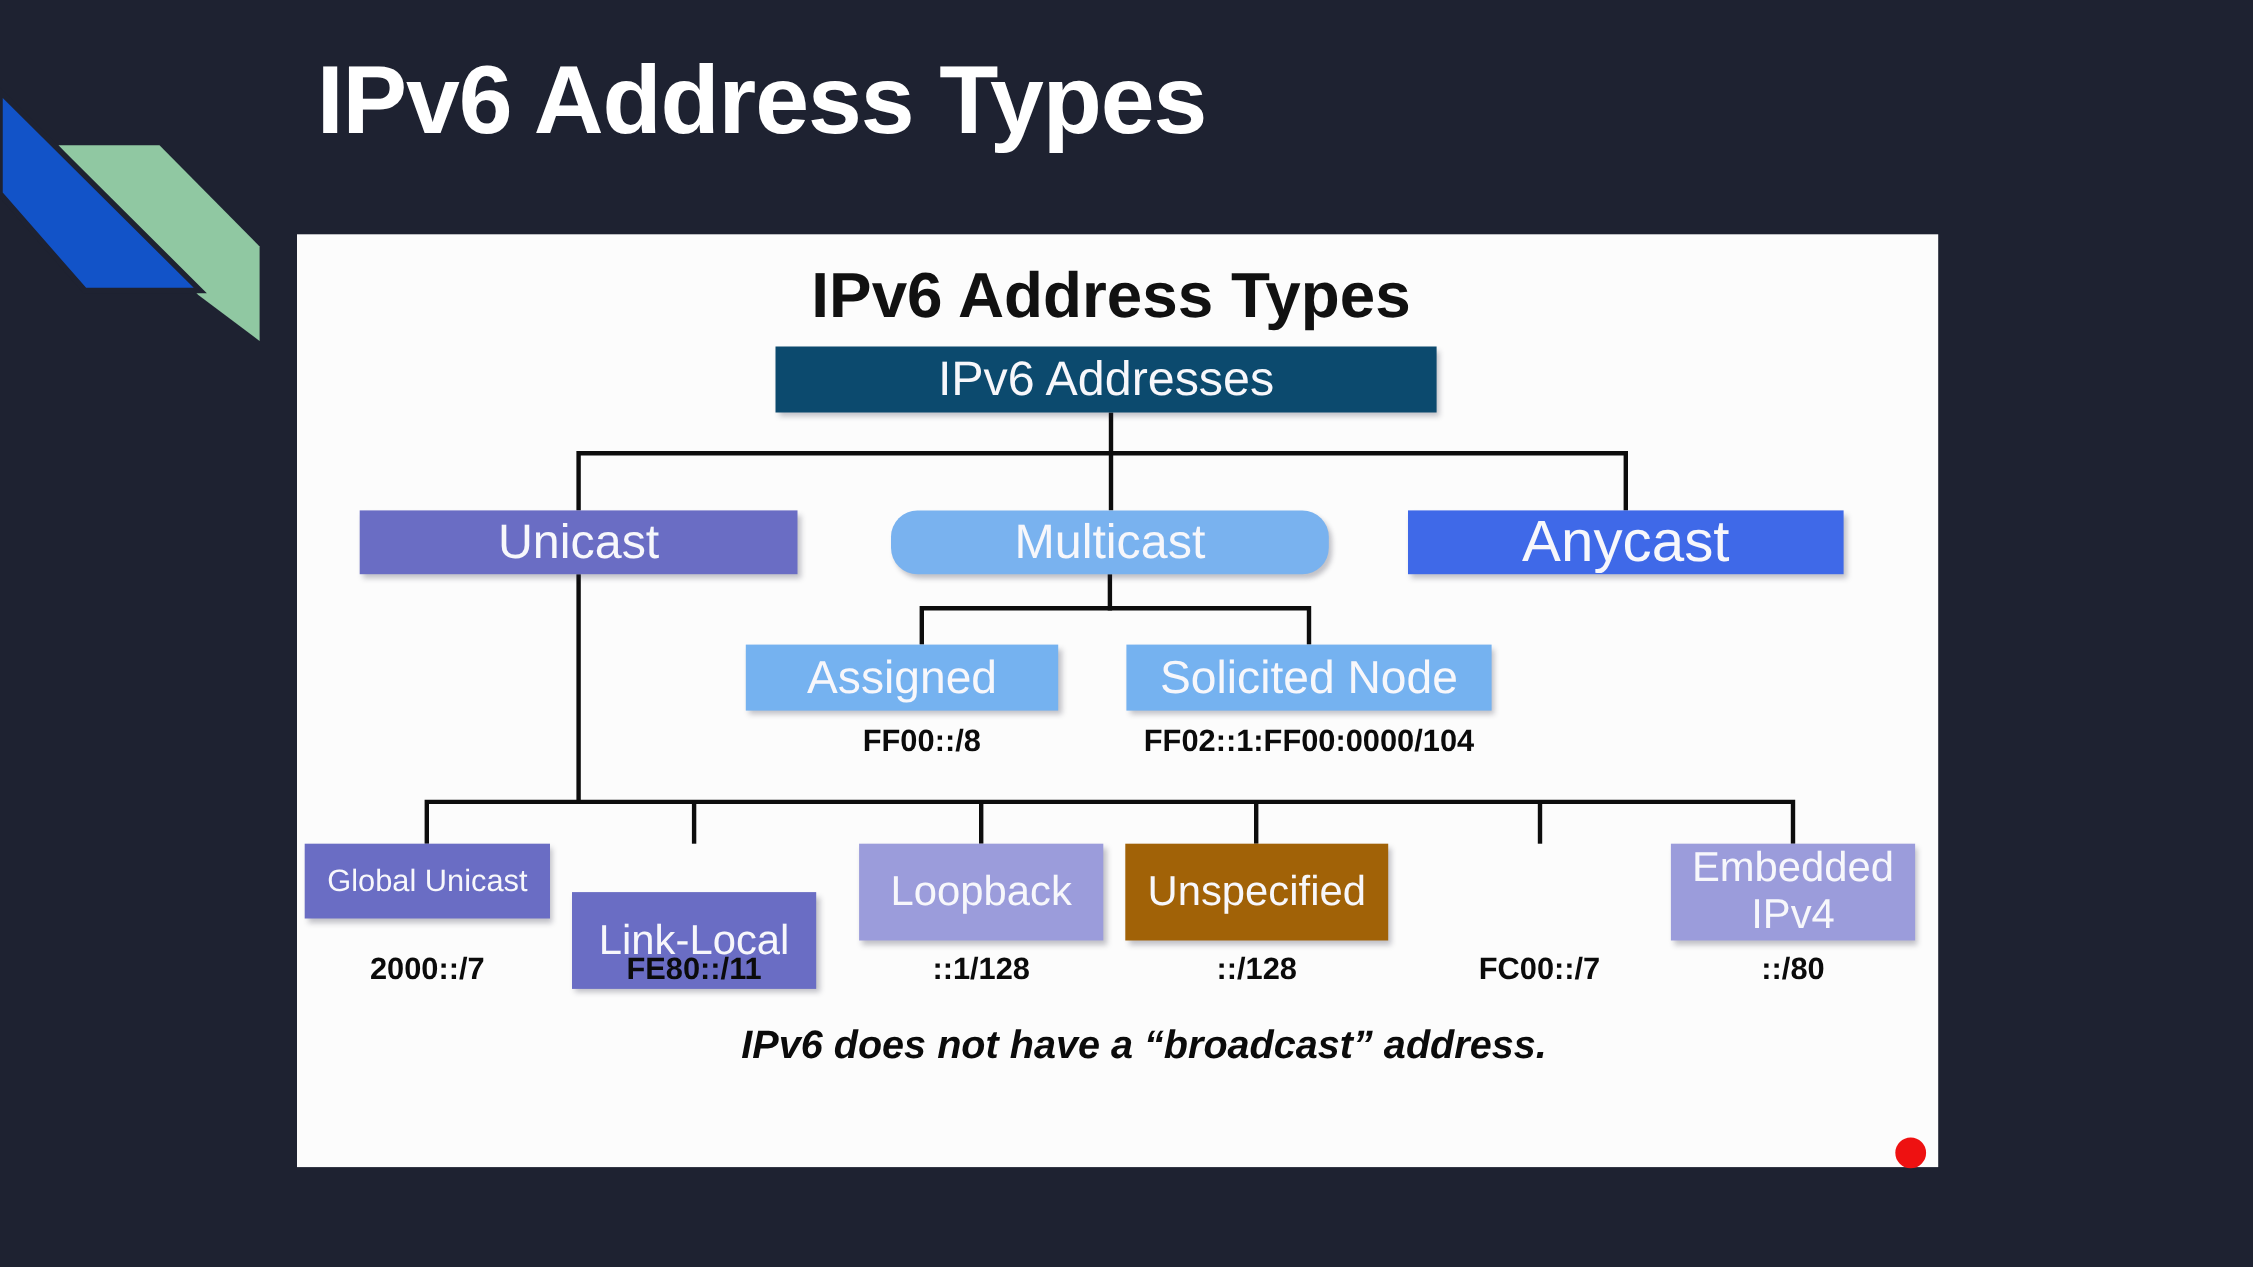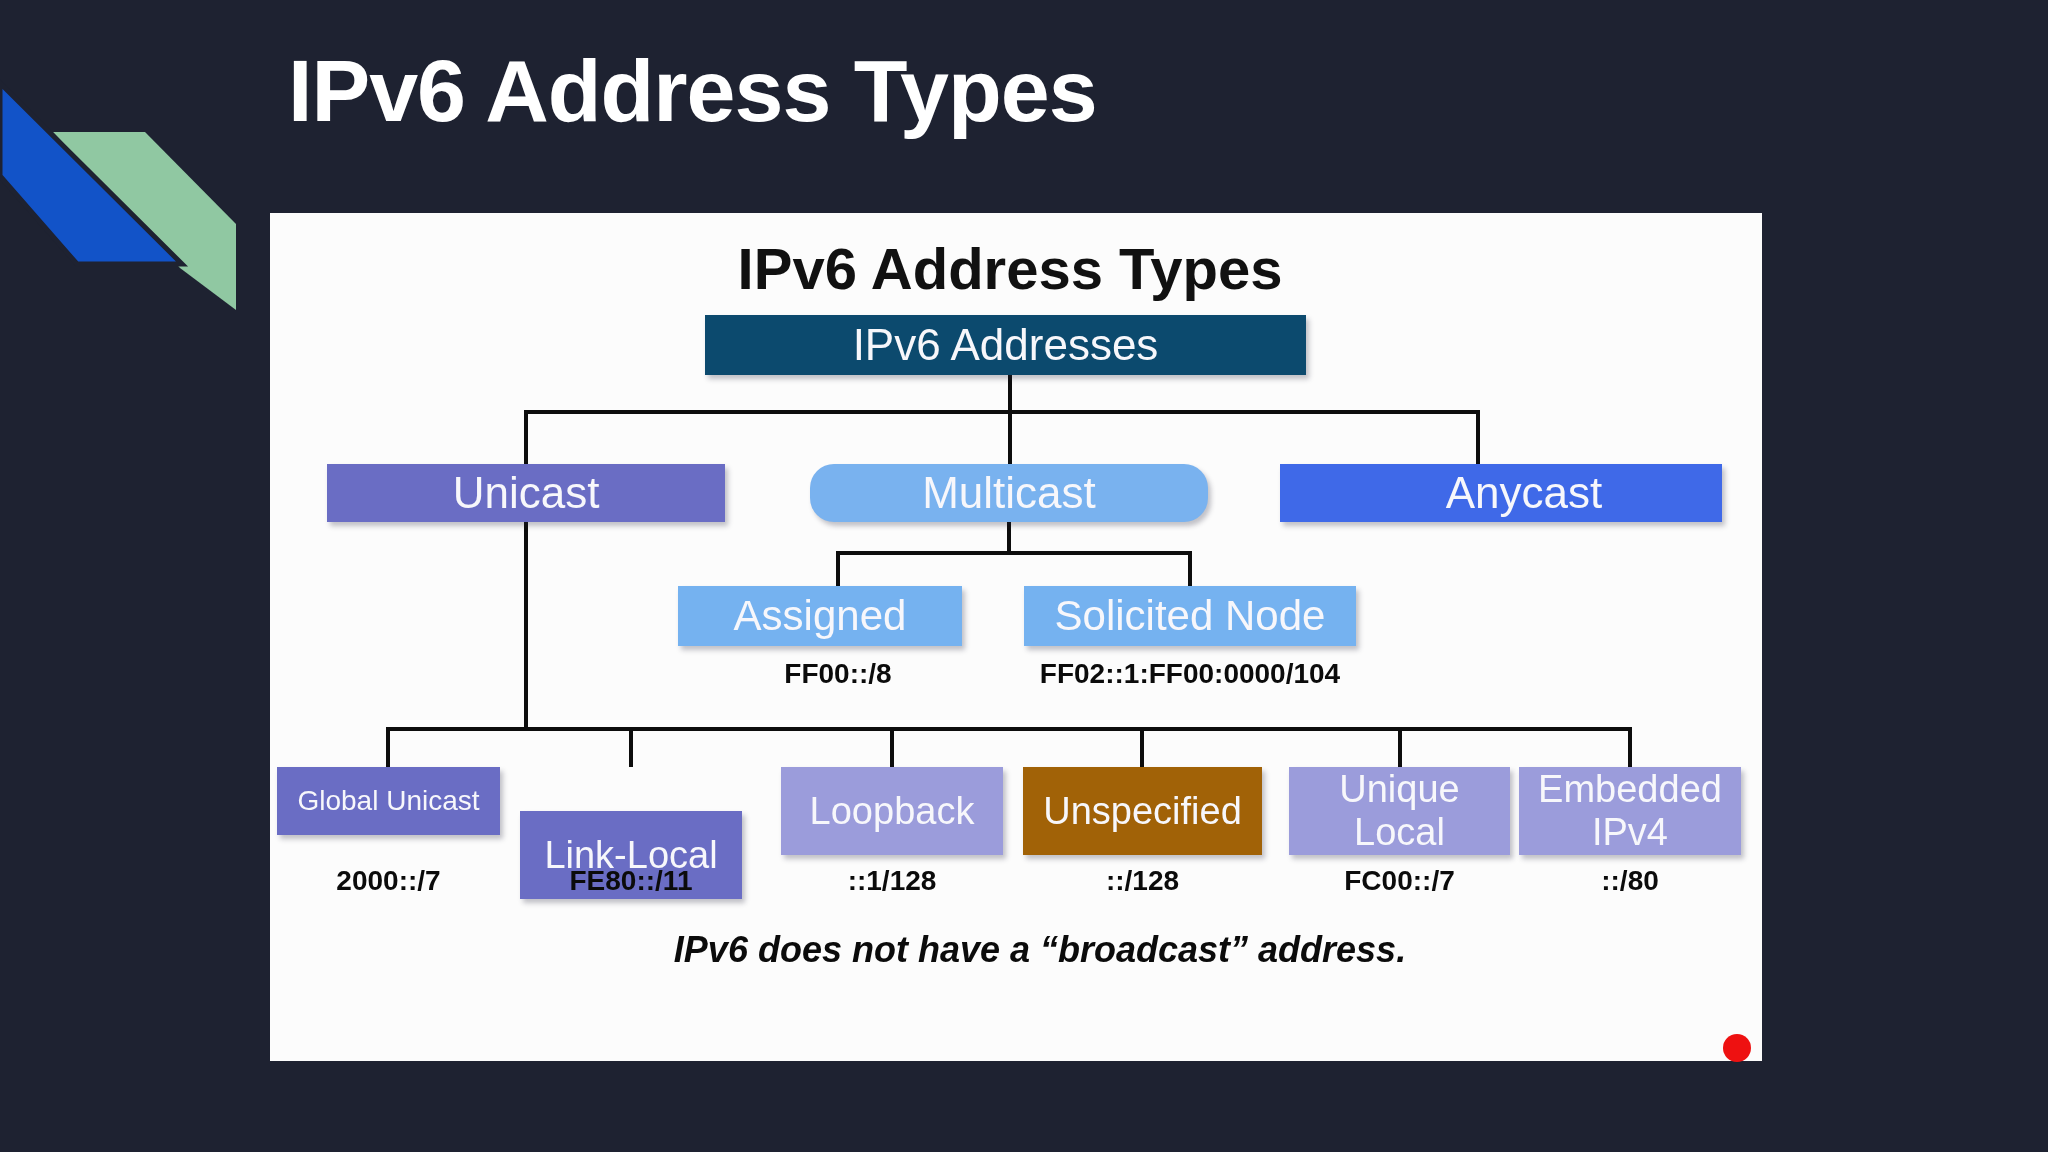--- a/index.html
+++ b/index.html
@@ -27,21 +27,21 @@
   
   .node{
     position:absolute;display:flex;align-items:center;justify-content:center;
     color:#f7f7fb;text-align:center;
     box-shadow:3px 4px 5px rgba(40,40,60,0.28);
     line-height:1.12;
   }
   .root      {left:435px; top:102px; width:601px; height:60px; background:#0c4a6e; font-size:44px;}
   .unicast   {left:57px;  top:251px; width:398px; height:58px; background:#6a6dc4; font-size:44px;}
   .multicast {left:540px; top:251px; width:398px; height:58px; background:#79b2ef; font-size:44px;border-radius:24px;}
-  .anycast   {left:1010px;top:251px; width:396px; height:58px; background:#3f69e8; font-size:44px;padding-left:46px;}
+  .anycast   {left:1010px;top:251px; width:396px; height:58px; background:#3f69e8; font-size:53px;}
   .assigned  {left:408px; top:373px; width:284px; height:60px; background:#75b2f0; font-size:42px;}
   .solicited {left:754px; top:373px; width:332px; height:60px; background:#75b2f0; font-size:42px;}
   .gunicast  {left:7px;   top:554px; width:223px; height:68px; background:#6a6dc4; font-size:28px;}
   .linklocal {left:250px; top:554px; width:222px; height:88px; background:#6a6dc4; font-size:38px;margin-top:44px;}
   .loopback  {left:511px; top:554px; width:222px; height:88px; background:#9b9cdb; font-size:38px;}
   .unspec    {left:753px; top:554px; width:239px; height:88px; background:#a16207; font-size:38px;}
   .ulocal    {left:1019px;top:554px; width:221px; height:88px; background:#9b9cdb; font-size:38px;}
   .embipv4   {left:1249px;top:554px; width:222px; height:88px; background:#9b9cdb; font-size:38px;}
 
   
@@ -106,21 +106,20 @@
 
   <div class="node assigned">Assigned</div>
   <div class="node solicited">Solicited Node</div>
   <div class="prefix p-assigned">FF00::/8</div>
   <div class="prefix p-solicited">FF02::1:FF00:0000/104</div>
 
   <div class="node gunicast">Global Unicast</div>
   <div class="node linklocal">Link-Local</div>
   <div class="node loopback">Loopback</div>
   <div class="node unspec">Unspecified</div>
-  <div class="node ulocal">Unique Local</div>
   <div class="node embipv4">Embedded IPv4</div>
 
   <div class="prefix p-gunicast">2000::/7</div>
   <div class="prefix p-linklocal">FE80::/11</div>
   <div class="prefix p-loopback">::1/128</div>
   <div class="prefix p-unspec">::/128</div>
   <div class="prefix p-ulocal">FC00::/7</div>
   <div class="prefix p-embipv4">::/80</div>
 
   <div class="note">IPv6 does not have a “broadcast” address.</div>

